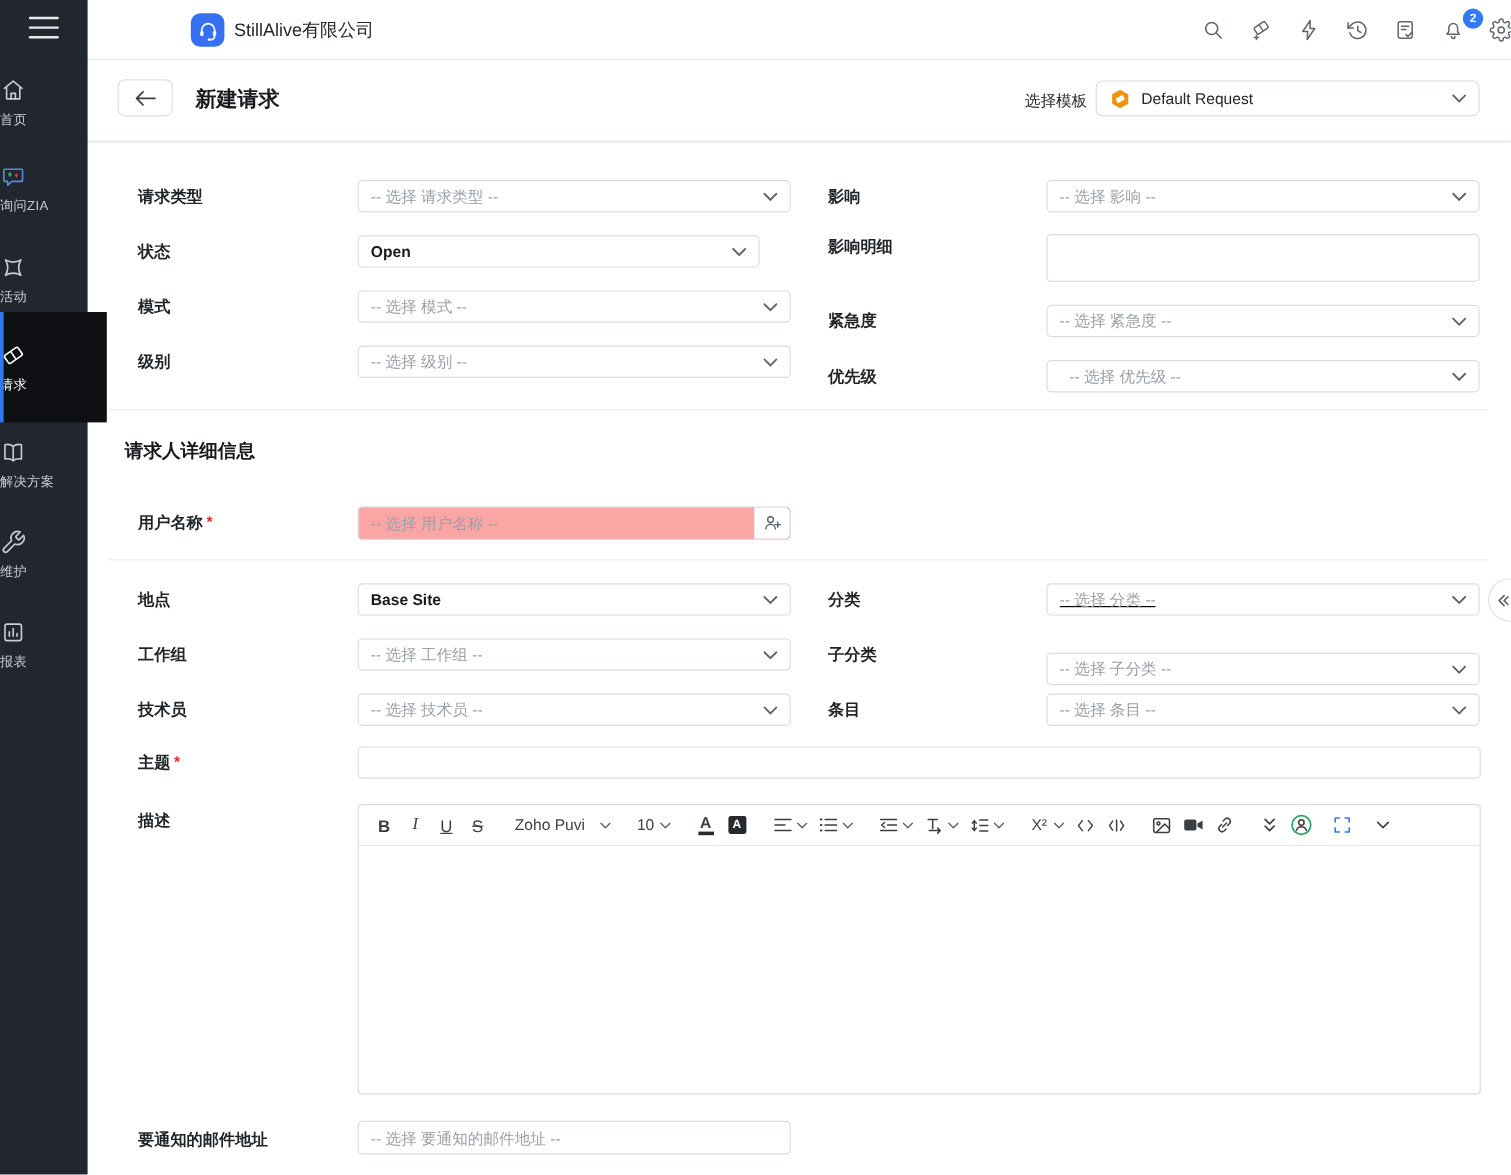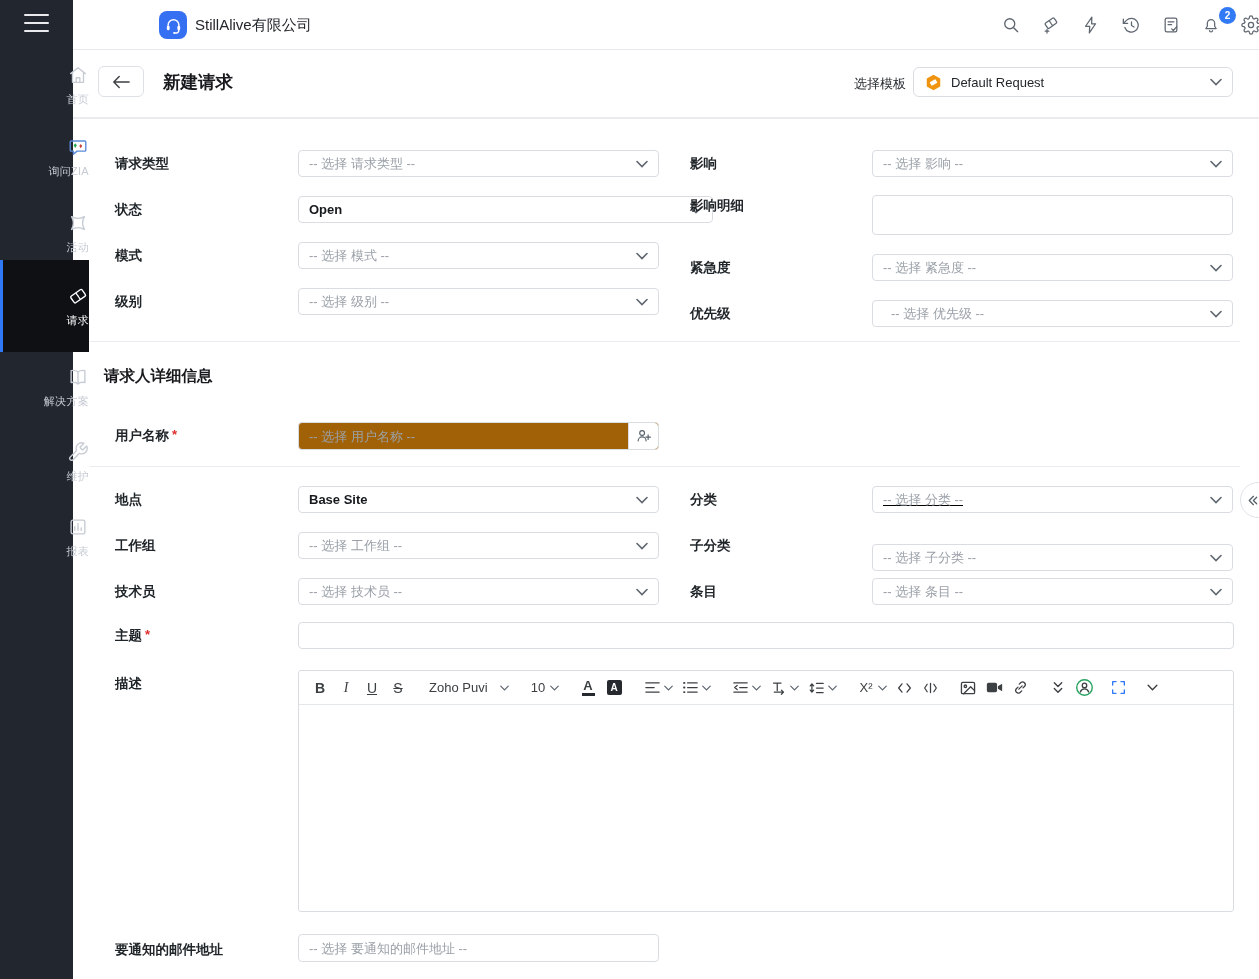--- a/index.html
+++ b/index.html
@@ -3,21 +3,21 @@
 <meta charset="utf-8">
 <style>
   * { margin:0; padding:0; box-sizing:border-box; }
   html,body { width:1259px; height:979px; overflow:hidden; background:#fff;
     font-family:"Liberation Sans","DejaVu Sans",sans-serif; }
   #stage { position:relative; width:1259px; height:979px; background:#fff; overflow:hidden; }
   .abs { position:absolute; }
 
   
   #sidebar { left:0; top:0; width:73px; height:979px; background:#22262e; z-index:5; }
-  .sb-item { left:0; width:89px; display:flex; flex-direction:column; align-items:flex-end;
+  .sb-item { left:0; width:89px; display:flex; flex-direction:column; align-items:flex-start;
     color:#c7ccd4; cursor:pointer; }
   .sb-item .sb-ico { width:22px; height:22px; margin-bottom:6px; }
   .sb-item .sb-lbl { font-size:11px; letter-spacing:.3px; white-space:nowrap; }
   .sb-item.active-block { background:#0e1013; color:#ffffff; justify-content:center; }
   .sb-accent { left:0; width:3px; background:#3178f6; }
   #hamburger { left:24px; top:14px; width:25px; height:18px; display:flex; flex-direction:column;
     justify-content:space-between; cursor:pointer; }
   #hamburger span { display:block; height:2px; background:#e8eaee; border-radius:1px; }
 
   
@@ -51,21 +51,21 @@
     border:1px solid #d9dde2; border-radius:4px; background:#fff; padding:0 10px; cursor:pointer; }
   .ph { font-size:13px; color:#9aa0a8; white-space:nowrap; overflow:hidden; }
   .val { font-size:13px; color:#16191d; font-weight:700; white-space:nowrap; }
   .chev { flex:none; margin-left:6px; color:#5f6670; }
   .tinput { border:1px solid #d9dde2; border-radius:4px; background:#fff; font-size:13px;
     color:#1f2428; padding:0 10px; outline:none; font-family:inherit; }
   .tinput::placeholder { color:#9aa0a8; }
   .divider { height:1px; background:#e9ebee; }
   .section-title { font-size:15.5px; font-weight:700; color:#17191c; }
 
-  #req-name-wrap { display:flex; border:1px solid #d9dde2; border-radius:4px; background:#a16207;justify-content:flex-end; }
+  #req-name-wrap { display:flex; border:1px solid #d9dde2; border-radius:4px; background:#fca5a5;justify-content:flex-end; }
   #req-name-input { flex:1; border:none; outline:none; font-size:13px; padding:0 10px;
     font-family:inherit; color:#1f2428; background:transparent; }
   #req-name-input::placeholder { color:#9aa0a8; }
   #add-requester-btn { width:30px; border-left:1px solid #d9dde2; display:flex; align-items:center;
     justify-content:center; color:#55606a; cursor:pointer; background:#fff;
     border-radius:0 4px 4px 0; }
 
   #collapse-tab { left:1240px; top:482px; width:36px; height:36px; border-radius:50%;
     border:1px solid #dfe3e6; background:#fff; display:flex; align-items:center;
     color:#55606a; padding-left:5px; cursor:pointer; }
@@ -238,21 +238,21 @@
 
   <div class="flabel abs" style="left:115px; top:155px;">请求类型</div>
   <div class="select abs" style="left:298px; top:150px; width:361px;">
     <span class="ph">-- 选择 请求类型 --</span>
     <svg class="chev" width="12" height="8" viewBox="0 0 12 8" fill="none" stroke="currentColor" stroke-width="1.6" stroke-linecap="round">
         <polyline points="1,1.5 6,6.5 11,1.5"></polyline>
       </svg>
   </div>
 
   <div class="flabel abs" style="left:115px; top:201px;">状态</div>
-  <div class="select abs" style="left:298px; top:196px; width:415px;">
+  <div class="select abs" style="left:298px; top:196px; width:335px;">
     <span class="val">Open</span>
     <svg class="chev" width="12" height="8" viewBox="0 0 12 8" fill="none" stroke="currentColor" stroke-width="1.6" stroke-linecap="round">
         <polyline points="1,1.5 6,6.5 11,1.5"></polyline>
       </svg>
   </div>
 
   <div class="flabel abs" style="left:115px; top:247px;">模式</div>
   <div class="select abs" style="left:298px; top:242px; width:361px;">
     <span class="ph">-- 选择 模式 --</span>
     <svg class="chev" width="12" height="8" viewBox="0 0 12 8" fill="none" stroke="currentColor" stroke-width="1.6" stroke-linecap="round">

